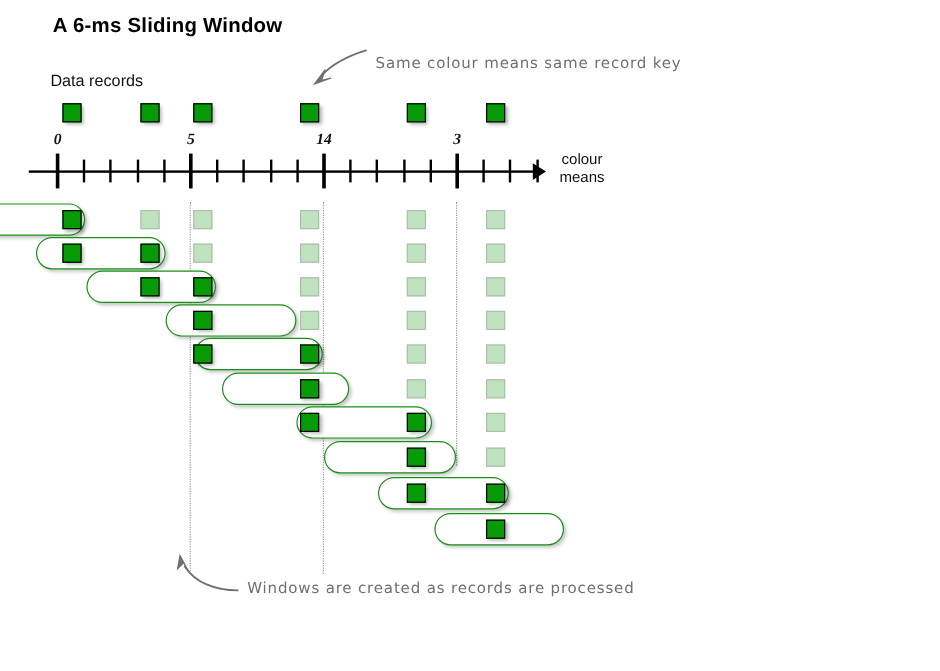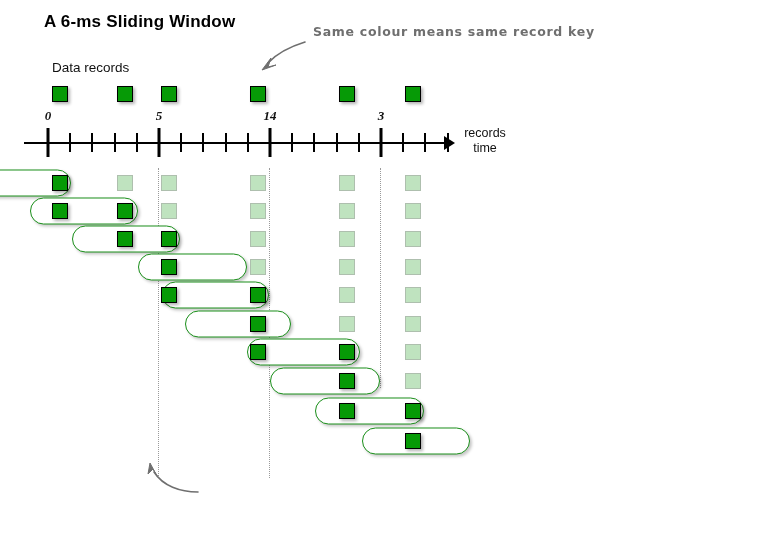--- a/index.html
+++ b/index.html
@@ -9,41 +9,41 @@
   }
   #stage{position:absolute;inset:0;}
 
   
   .title{
     position:absolute;left:44px;top:12px;
     font-size:17px;font-weight:bold;color:#000;letter-spacing:.2px;
     white-space:nowrap;
   }
   .data-records-label{
-    position:absolute;left:52px;top:60px;
+    position:absolute;left:42px;top:60px;
     font-size:13.5px;color:#111;white-space:nowrap;text-align:right;
   }
   .stream-label{
     position:absolute;left:456px;top:126px;
     font-size:12.5px;color:#111;line-height:15px;text-align:center;
     width:58px;
   }
   .stream-label span{display:block;}
   .tick-label{
     position:absolute;font-size:13px;font-style:italic;font-weight:bold;
     color:#111;font-family:"Liberation Serif",serif;
     transform:translateX(-50%);white-space:nowrap;
   }
   .handwritten{
     position:absolute;
     font-family:"DejaVu Sans",sans-serif;
     font-size:12.5px;color:#6f6f6f;white-space:nowrap;
     letter-spacing:.7px;
   }
-  #note-colour{left:313px;top:24px;font-weight:bold;}
+  #note-colour{left:313px;top:45px;}
   #note-windows{left:206px;top:482px;}
 
   
   .axis-line{
     position:absolute;left:24px;top:142px;width:424px;height:2px;
     background:#000;
   }
   .axis-arrow{
     position:absolute;left:444px;top:136px;
     width:0;height:0;border-top:7px solid transparent;
@@ -86,22 +86,22 @@
 </style>
 </head>
 <body>
 
 <div id="stage">
 
   <div class="title">A 6-ms Sliding Window</div>
   <div class="data-records-label">Data records</div>
 
   <div class="stream-label">
-    <span>records</span>
-    <span>time</span>
+    <span>colour</span>
+    <span>means</span>
   </div>
 
   <div id="axis-layer">
     <div class="axis-line"></div>
     <div class="axis-arrow"></div>
   </div>
 
   <div id="ticks-layer">
       <div class="tick major" style="left: 48px;"></div>
       <div class="tick minor" style="left: 70.2px;"></div>
@@ -185,20 +185,21 @@
       <div class="rec faded" style="left: 413px; top: 381px;"></div>
       <div class="rec solid" style="left: 347px; top: 381px;"></div>
       <div class="pill" style="left: 315px; width: 109px; top: 411px;"></div>
       <div class="rec solid" style="left: 347px; top: 411px;"></div>
       <div class="rec solid" style="left: 413px; top: 411px;"></div>
       <div class="pill" style="left: 362px; width: 108px; top: 441px;"></div>
       <div class="rec solid" style="left: 413px; top: 441px;"></div>
     </div>
 
   <div class="handwritten" id="note-colour">Same colour means same record key</div>
+  <div class="handwritten" id="note-windows">Windows are created as records are processed</div>
 
   <svg class="arrow-svg" style="left:0;top:0;width:783px;height:559px">
     <path d="M305,42 C292,46 278,52 268,63" fill="none" stroke="#6f6f6f" stroke-width="1.6" stroke-linecap="round"></path>
     <path d="M262,70 L271,58 L268,67 L276,65 Z" fill="#6f6f6f" stroke="#6f6f6f" stroke-width="1"></path>
 
     <path d="M198,492 C180,492 163,486 154,472" fill="none" stroke="#6f6f6f" stroke-width="1.6" stroke-linecap="round"></path>
     <path d="M150,463 L157,476 L153,469 L148,474 Z" fill="#6f6f6f" stroke="#6f6f6f" stroke-width="1"></path>
   </svg>
 
 </div>

